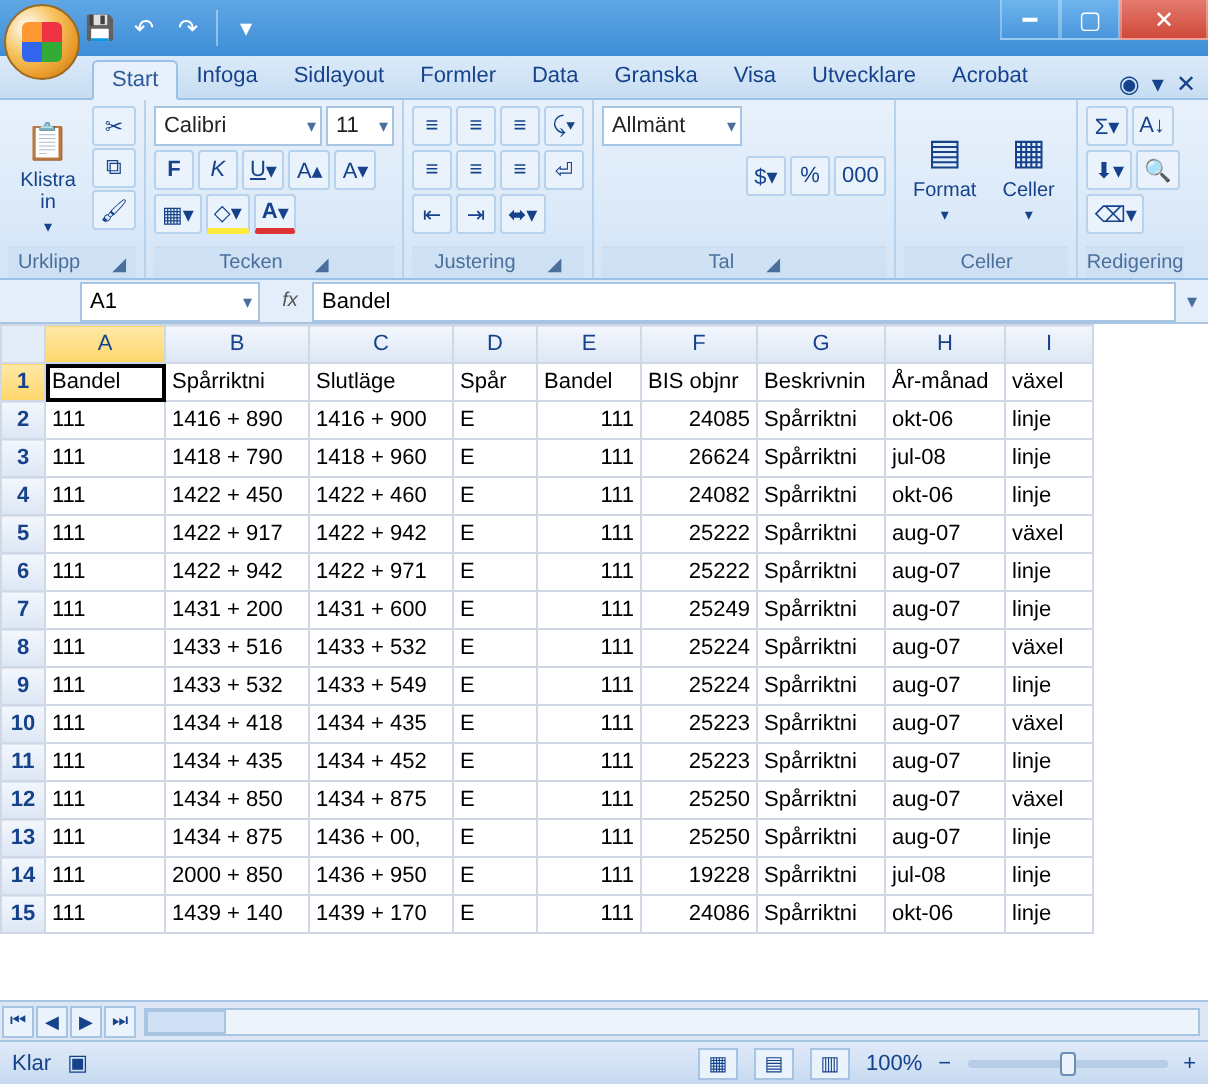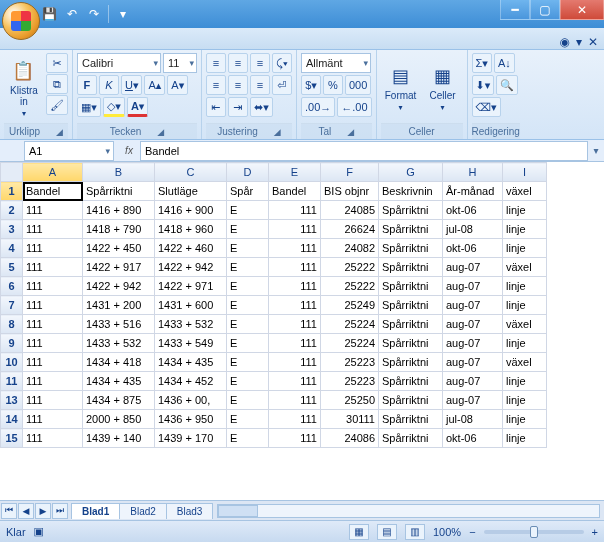--- a/index.html
+++ b/index.html
@@ -33,21 +33,21 @@
   .bigbtn { width:40px; display:flex; flex-direction:column; align-items:center; justify-content:center; gap:2px; font-size:10px; color:#15428b; text-align:center; padding:2px; border:1px solid transparent; border-radius:3px;}
   .bigicon { width:24px; height:24px; display:flex; align-items:center; justify-content:center; font-size:18px;}
   .smallgrid { display:flex; flex-direction:column; gap:1px; }
   .smallrow { display:flex; gap:2px; align-items:center;}
   .sbtn { min-width:20px; height:20px; border:1px solid #b7d2ec; background:#eaf3fc; border-radius:2px; display:inline-flex; align-items:center; justify-content:center; font-size:11px; color:#15428b; padding:0 3px;}
   .combo { height:20px; border:1px solid #a7c4e2; background:#fff; font-size:11px; display:flex; align-items:center; padding:0 14px 0 4px; position:relative; color:#222;}
   .combo::after{ content:"▾"; position:absolute; right:2px; font-size:9px; color:#4a6f9c;}
 
   
   .fbar-row { height:22px; background:#e4eefb; border-bottom:1px solid #a7c4e2; display:flex; align-items:center;}
-  .namebox { width:90px; height:20px; border:1px solid #a7c4e2; background:#fff; margin-left:24px; display:flex; align-items:center; padding:0 4px; font-size:11px; position:relative;}
+  .namebox { width:90px; height:20px; border:1px solid #a7c4e2; background:#fff; margin-left:40px; display:flex; align-items:center; padding:0 4px; font-size:11px; position:relative;}
   .namebox::after{content:"▾"; position:absolute; right:3px; font-size:9px; color:#4a6f9c;}
   .fx { width:22px; text-align:center; font-style:italic; font-size:10px; color:#555; margin-left:4px;}
   .formula-input { flex:1; height:20px; border:1px solid #a7c4e2; background:#fff; font-size:11px; padding:0 4px; display:flex; align-items:center;}
   .fexpand { width:16px; text-align:center; color:#4a6f9c; font-size:10px;}
 
   
   .grid-wrap { height: 338px; overflow:hidden; position:relative; }
   table.grid { border-collapse:collapse; font-size:11px; color:#000; table-layout:fixed;}
   .grid th, .grid td { border:1px solid #d0d7e5; height:19px; padding:0 3px; white-space:nowrap; overflow:hidden;}
   .grid thead th { background:linear-gradient(#f3f7fd,#dce6f4); color:#15428b; font-weight:normal; text-align:center; font-size:11px;}
@@ -88,20 +88,31 @@
   </div>
   <div class="title-text">Bok1 - Microsoft Excel</div>
   <div class="win-controls">
     <div class="win-btn">━</div>
     <div class="win-btn">▢</div>
     <div class="win-btn close">✕</div>
   </div>
 </div>
 
 <div class="tabstrip">
+  <div id="tabs-container" style="display:flex;">
+      <div class="tab active">Start</div>
+      <div class="tab">Infoga</div>
+      <div class="tab">Sidlayout</div>
+      <div class="tab">Formler</div>
+      <div class="tab">Data</div>
+      <div class="tab">Granska</div>
+      <div class="tab">Visa</div>
+      <div class="tab">Utvecklare</div>
+      <div class="tab">Acrobat</div>
+    </div>
   <div class="tab-help">
     <span>◉</span>
     <span>▾</span>
     <span>✕</span>
   </div>
 </div>
 
 <div class="ribbon">
 
   <div class="rgroup">
@@ -173,30 +184,26 @@
         <div class="sbtn">⬌▾</div>
       </div>
     </div>
     <div class="rgroup-label">
         <span>Justering</span>
         <span class="dlauncher">◢</span>
       </div>
   </div>
 
   <div class="rgroup">
-    <div class="rgroup-body" style="flex-direction:column; gap:2px;text-align:center;">
+    <div class="rgroup-body" style="gap:2px;text-align:center;">
       <div class="combo" style="width:70px">Allmänt</div>
       <div class="smallrow">
         <div class="sbtn">$▾</div>
         <div class="sbtn">%</div>
         <div class="sbtn">000</div>
-      </div>
-      <div class="smallrow">
-        <div class="sbtn">.00→</div>
-        <div class="sbtn">←.00</div>
       </div>
     </div>
     <div class="rgroup-label">
         <span>Tal</span>
         <span class="dlauncher">◢</span>
       </div>
   </div>
 
   <div class="rgroup">
     <div class="rgroup-body">
@@ -386,39 +393,51 @@
           <td class="l">1434 + 435</td>
           <td class="l">1434 + 452</td>
           <td class="l">E</td>
           <td class="">111</td>
           <td class="">25223</td>
           <td class="l">Spårriktni</td>
           <td class="l">aug-07</td>
           <td class="l">linje</td>
         </tr>
         <tr>
+          <th class="rowhdr">12</th>
+          <td class="l">111</td>
+          <td class="l">1434 + 850</td>
+          <td class="l">1434 + 875</td>
+          <td class="l">E</td>
+          <td class="">111</td>
+          <td class="">25250</td>
+          <td class="l">Spårriktni</td>
+          <td class="l">aug-07</td>
+          <td class="l">växel</td>
+        </tr>
+        <tr>
           <th class="rowhdr">13</th>
           <td class="l">111</td>
           <td class="l">1434 + 875</td>
           <td class="l">1436 + 00,</td>
           <td class="l">E</td>
           <td class="">111</td>
           <td class="">25250</td>
           <td class="l">Spårriktni</td>
           <td class="l">aug-07</td>
           <td class="l">linje</td>
         </tr>
         <tr>
           <th class="rowhdr">14</th>
           <td class="l">111</td>
           <td class="l">2000 + 850</td>
           <td class="l">1436 + 950</td>
           <td class="l">E</td>
           <td class="">111</td>
-          <td class="">30111</td>
+          <td class="">19228</td>
           <td class="l">Spårriktni</td>
           <td class="l">jul-08</td>
           <td class="l">linje</td>
         </tr>
         <tr>
           <th class="rowhdr">15</th>
           <td class="l">111</td>
           <td class="l">1439 + 140</td>
           <td class="l">1439 + 170</td>
           <td class="l">E</td>
@@ -430,25 +449,20 @@
         </tr>
       </tbody>
     </table>
 </div>
 
 <div class="sheetbar">
   <div class="navbtn">⏮</div>
   <div class="navbtn">◀</div>
   <div class="navbtn">▶</div>
   <div class="navbtn">⏭</div>
-  <div id="sheet-tabs" style="display:flex; margin-left:4px;">
-      <div class="stab active">Blad1</div>
-      <div class="stab">Blad2</div>
-      <div class="stab">Blad3</div>
-    </div>
   <div class="hscroll">
       <div class="thumb"></div>
     </div>
 </div>
 
 <div class="statusbar">
   <span>Klar</span>
   <span>▣</span>
   <div class="spacer"></div>
   <div class="viewbtn">▦</div>

